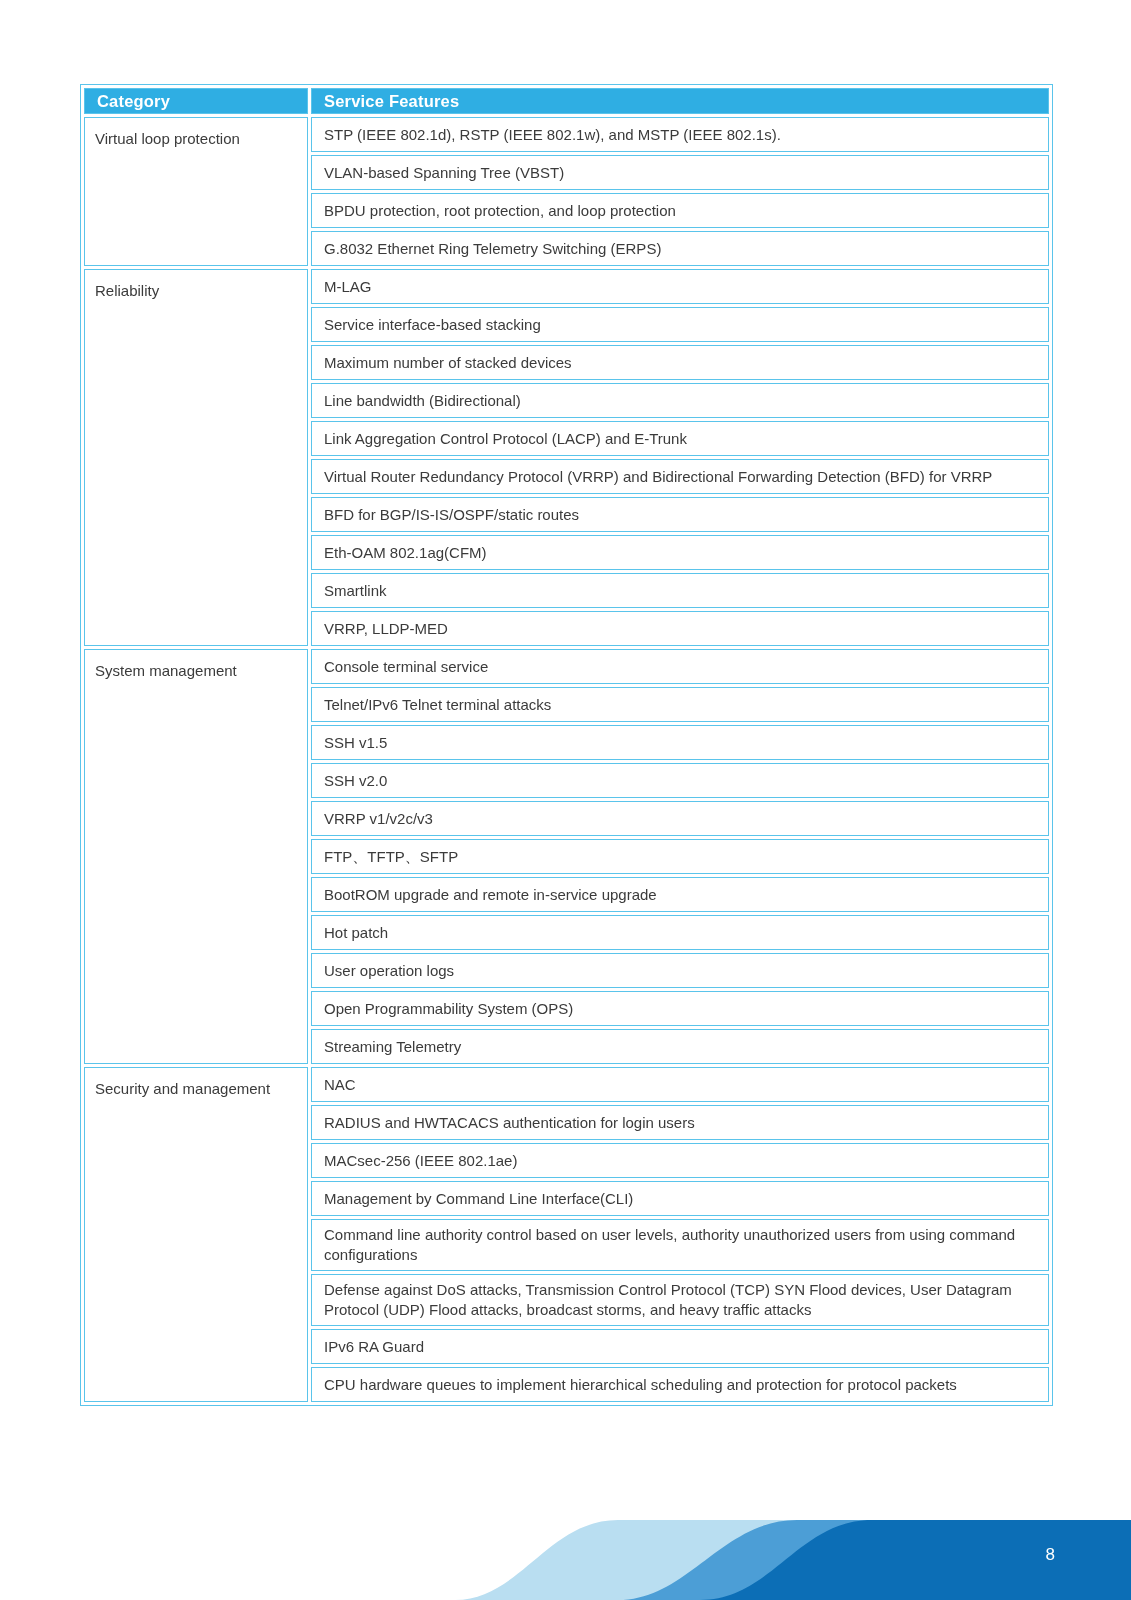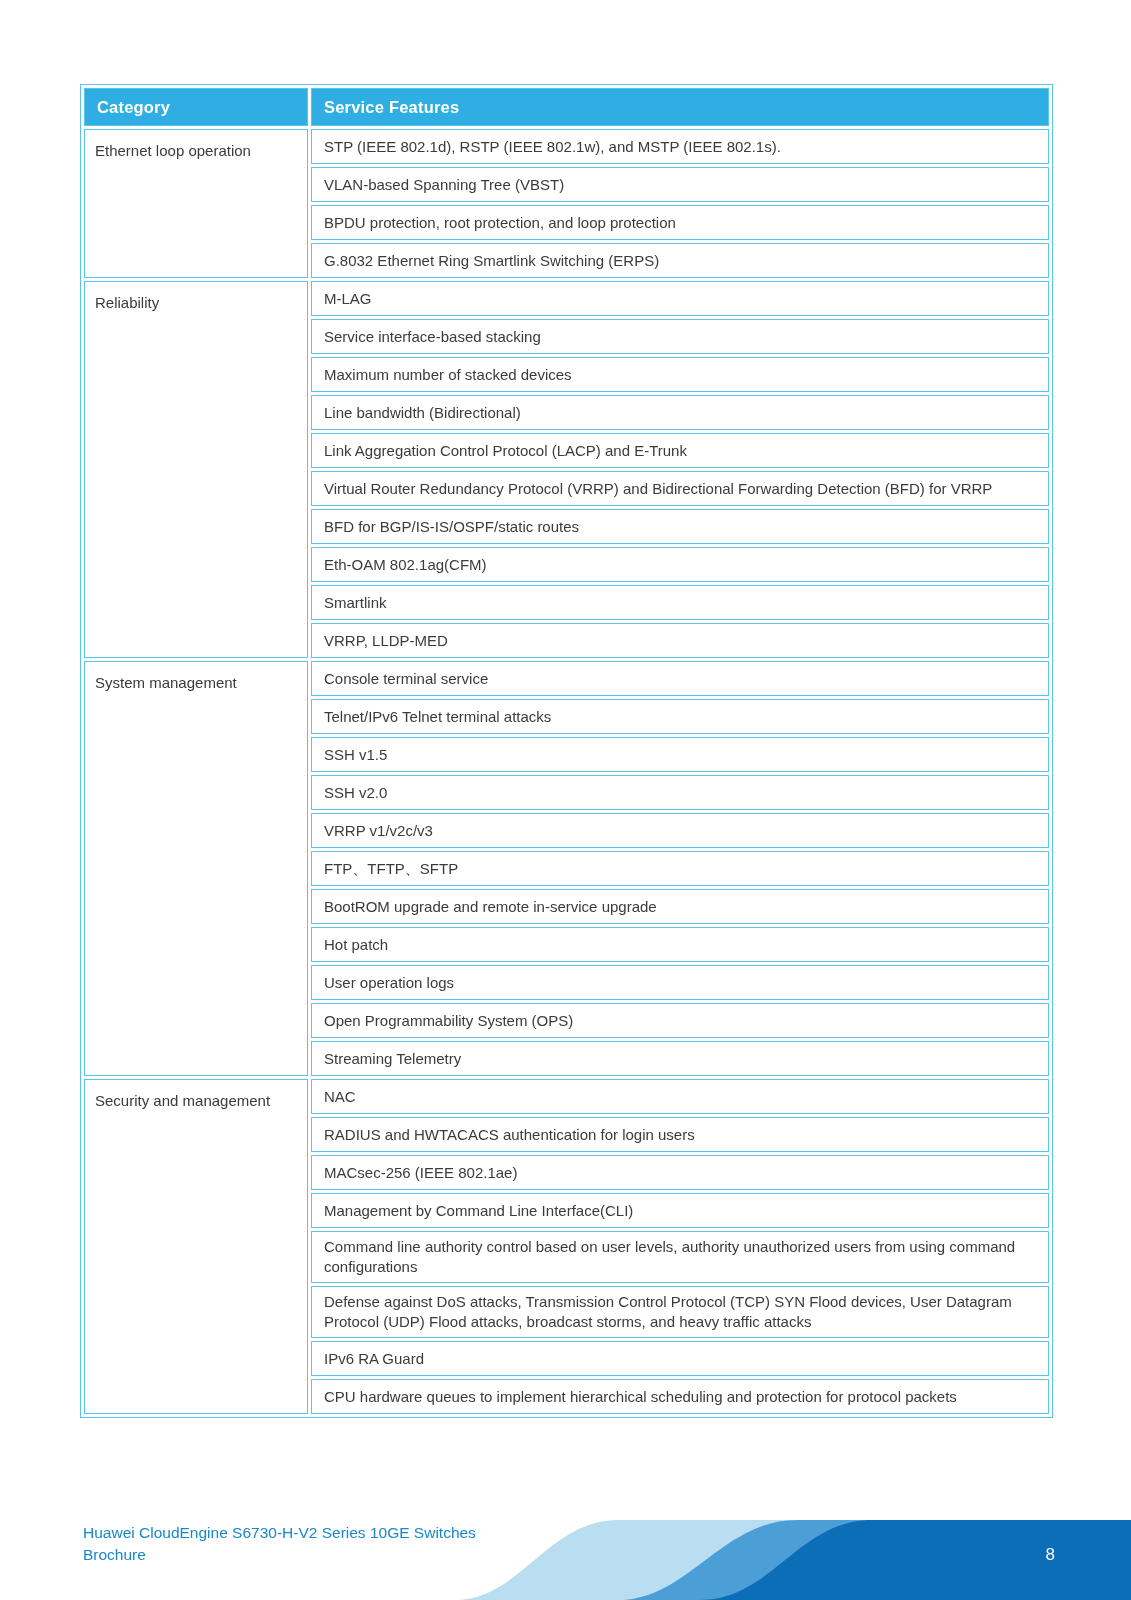--- a/index.html
+++ b/index.html
@@ -26,21 +26,21 @@
     table-layout: fixed;
   }
   col.col-cat  { width: 224px; }
   th {
     background: #2FAEE3;
     border: 1.5px solid #5AC4EB;
     color: #ffffff;
     font-size: 16.5px;
     font-weight: bold;
     text-align: left;
-    padding: 6px 12px;
+    padding: 0 12px;
     height: 24px;
     vertical-align: middle;
     letter-spacing: 0.2px;
   }
   td {
     border: 1.5px solid #5AC4EB;
     background: #ffffff;
     color: #3B3B3B;
     font-size: 15px;
   }
@@ -90,31 +90,31 @@
       <col class="col-feat">
     </colgroup>
     <thead>
       <tr id="header-row">
           <th>Category</th>
           <th>Service Features</th>
         </tr>
     </thead>
     <tbody id="table-body">
         <tr>
-          <td class="cat" rowspan="4">Ethernet loop operation</td>
+          <td class="cat" rowspan="4">Virtual loop protection</td>
           <td class="feat">STP (IEEE 802.1d), RSTP (IEEE 802.1w), and MSTP (IEEE 802.1s).</td>
         </tr>
         <tr>
           <td class="feat">VLAN-based Spanning Tree (VBST)</td>
         </tr>
         <tr>
           <td class="feat">BPDU protection, root protection, and loop protection</td>
         </tr>
         <tr>
-          <td class="feat">G.8032 Ethernet Ring Smartlink Switching (ERPS)</td>
+          <td class="feat">G.8032 Ethernet Ring Telemetry Switching (ERPS)</td>
         </tr>
         <tr>
           <td class="cat" rowspan="10">Reliability</td>
           <td class="feat">M-LAG</td>
         </tr>
         <tr>
           <td class="feat">Service interface-based stacking</td>
         </tr>
         <tr>
           <td class="feat">Maximum number of stacked devices</td>
@@ -202,18 +202,14 @@
       </tbody>
   </table>
 </div>
 
 <div class="footer">
   <svg viewBox="0 0 1131 90" preserveAspectRatio="none">
     <path d="M455,90 C520,90 548,10 618,10 L1131,10 L1131,90 Z" fill="#B9DEF1"></path>
     <path d="M618,90 C688,90 722,10 797,10 L1131,10 L1131,90 Z" fill="#4C9ED6"></path>
     <path d="M700,90 C772,90 798,10 872,10 L1131,10 L1131,90 Z" fill="#0C6EB6"></path>
   </svg>
-  <div class="footer-title">
-    <div>Huawei CloudEngine S6730-H-V2 Series 10GE Switches</div>
-    <div>Brochure</div>
-  </div>
   <div class="page-num">8</div>
 </div>
 
 </body></html>

